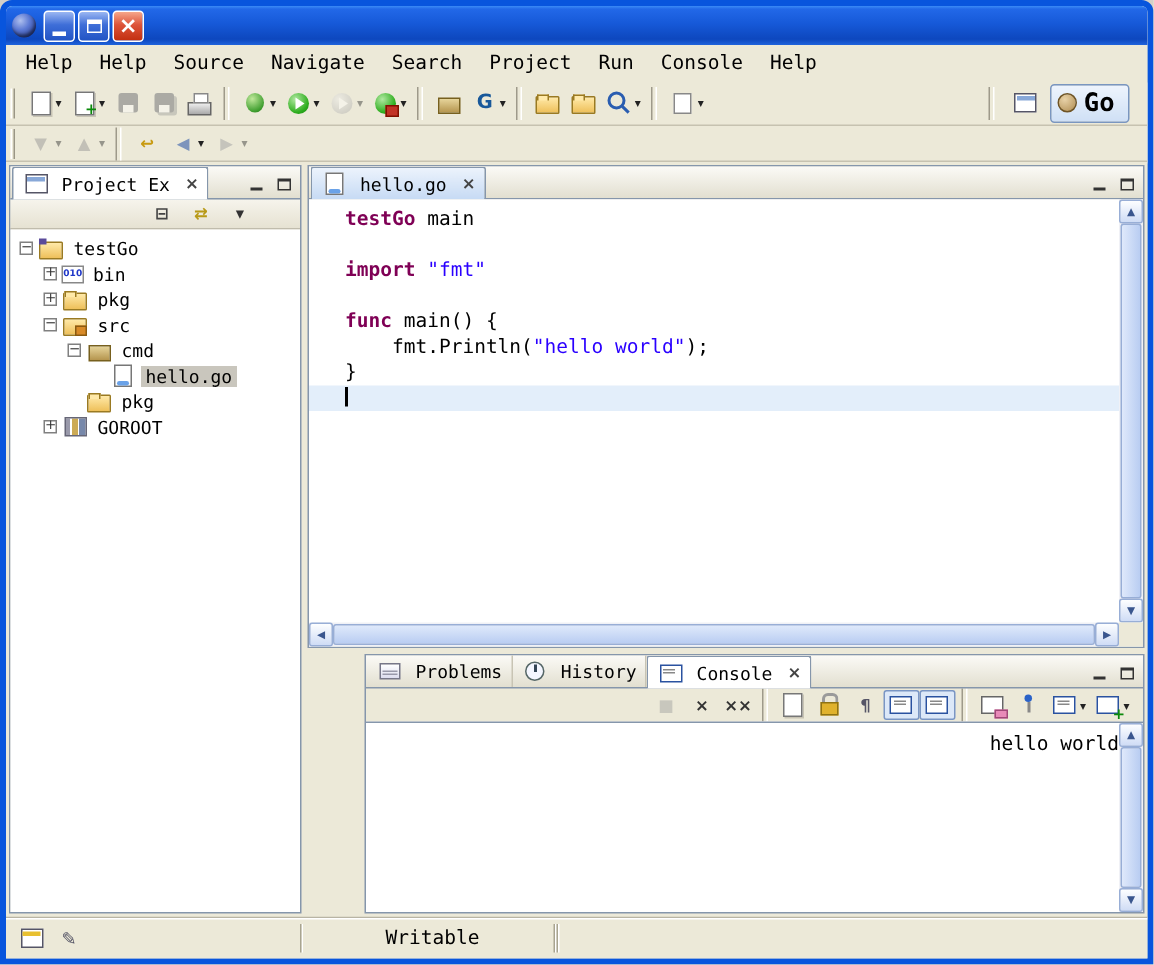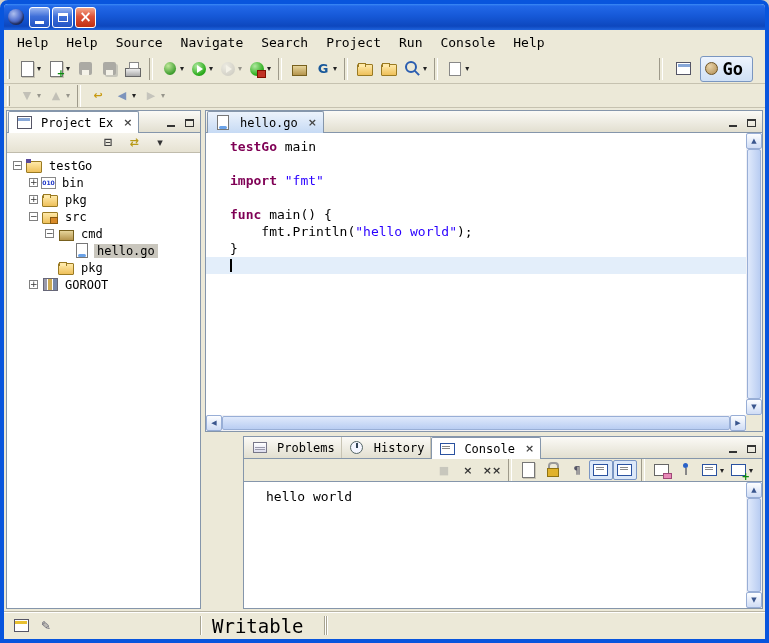--- a/index.html
+++ b/index.html
@@ -132,27 +132,27 @@
   .sthumb{position:absolute;background:linear-gradient(90deg,#dfe9fb,#b9cdf2);border:1px solid #98aed6;border-radius:2px;}
   .sthumb.v{left:1px;right:1px;top:0;bottom:0;}
   .sthumb.h{top:1px;bottom:1px;left:0;right:0;background:linear-gradient(#dfe9fb,#b9cdf2);}
   .scorner{position:absolute;right:0;bottom:0;width:16px;height:16px;background:#ece9d8;}
 
   
   .console-status{flex:0 0 18px;display:flex;align-items:center;padding-left:8px;font-size:13px;background:#ece9d8;}
   .console-toolbar{flex:0 0 22px;display:flex;justify-content:flex-end;align-items:center;padding-right:6px;background:#ece9d8;}
   .console-toolbar .tb-btn{height:20px;}
   .console-body{flex:1;position:relative;background:#fff;border-top:1px solid #8596ab;}
-  .console-out{position:absolute;left:0;top:0;right:16px;bottom:0;padding:7px 0 0 22px;font-size:13px;white-space:pre;}
+  .console-out{position:absolute;left:0;top:0;right:16px;bottom:0;padding:7px 0 0 10px;font-size:13px;white-space:pre;text-align:right;}
 
   
   .statusbar{flex:0 0 28px;background:#ece9d8;border-top:1px solid #b8b4a4;box-shadow:0 1px 0 #fff inset;display:flex;align-items:stretch;}
   .sb-iconcell{width:196px;display:flex;align-items:center;gap:7px;padding-left:8px;}
   .sb-sep{width:0;border-left:1px solid #a8a490;border-right:1px solid #fff;margin:4px 0;}
-  .sb-cell{display:flex;align-items:center;padding:0 10px;font-size:19px;}
+  .sb-cell{display:flex;align-items:center;padding:0 10px;font-size:13px;margin-left:45px;}
   .sb-cell.w{width:122px;}
   .sb-cell.i{width:112px;}
   .sb-rest{flex:1;}
 </style>
 </head>
 <body>
 
 <div class="window">
 
   <div class="titlebar">

